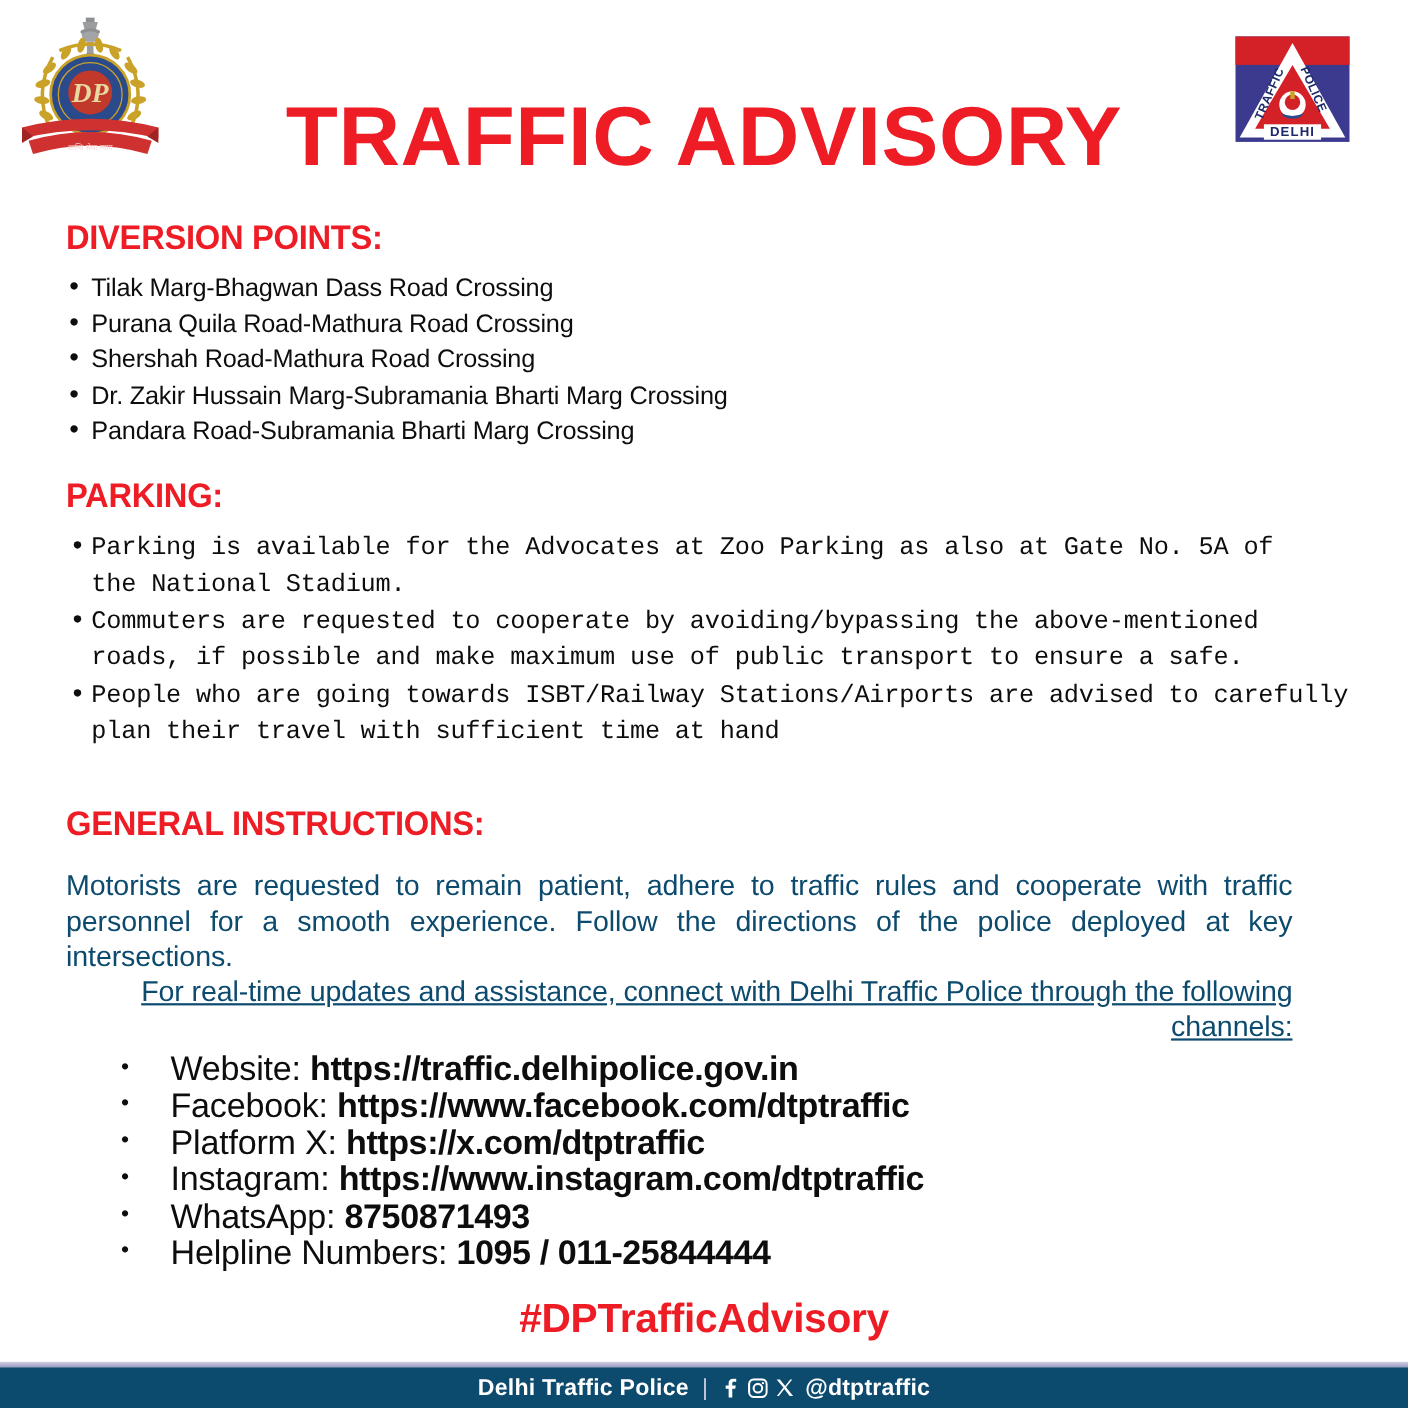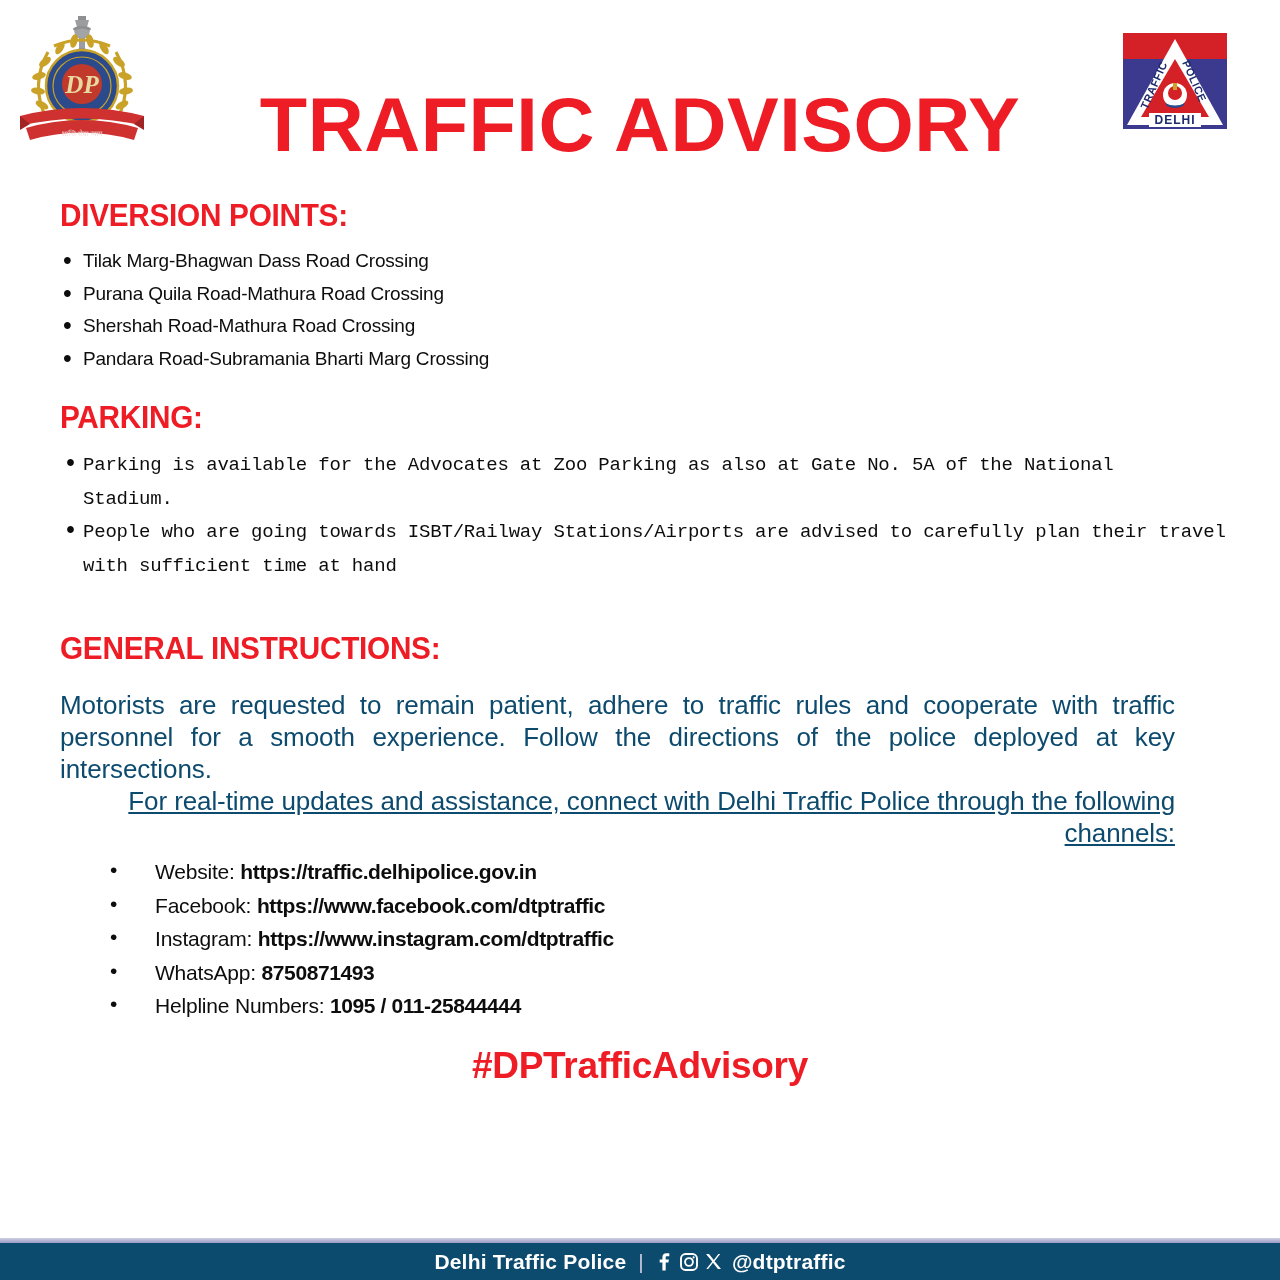--- a/index.html
+++ b/index.html
@@ -72,21 +72,21 @@
 
   .bullet-list {
     list-style: none;
     margin: 0;
     padding: 0;
   }
   .bullet-list li {
     position: relative;
     padding-left: 22px;
     color: #0d0d0d;
-    font-size: 19px;
+    font-size: 23px;
     line-height: 32.5px;
     letter-spacing: -0.2px;
   }
   .bullet-list li::before {
     content: "\2022";
     position: absolute;
     left: 2px;
     top: -1px;
     font-size: 25px;
   }
@@ -114,21 +114,21 @@
 
   .channels {
     list-style: none;
     margin: 6px 0 0 0;
     padding: 0;
   }
   .channels li {
     position: relative;
     margin-left: 110px;
     padding-left: 45px;
-    font-size: 21px;
+    font-size: 31px;
     line-height: 33.5px;
     color: #0d0d0d;
     letter-spacing: -0.2px;
     white-space: nowrap;
   }
   .channels li::before {
     content: "\2022";
     position: absolute;
     left: 0px;
     top: -2px;
@@ -283,43 +283,49 @@
   </div>
 </div>
 
 <div class="content">
 
   <div class="section-heading" id="diversion-heading">DIVERSION POINTS:</div>
   <ul class="bullet-list" id="diversion-list">
     <li>Tilak Marg-Bhagwan Dass Road Crossing</li>
     <li>Purana Quila Road-Mathura Road Crossing</li>
     <li>Shershah Road-Mathura Road Crossing</li>
+    <li>Dr. Zakir Hussain Marg-Subramania Bharti Marg Crossing</li>
     <li>Pandara Road-Subramania Bharti Marg Crossing</li>
   </ul>
 
   <div class="section-heading" id="parking-heading">PARKING:</div>
   <ul class="bullet-list" id="parking-list">
     <li style="width:1105px;">Parking is available for the Advocates at Zoo Parking as also at Gate No. 5A of the National Stadium.</li>
+    <li style="width:1130px;">Commuters are requested to cooperate by avoiding/bypassing the above-mentioned roads, if possible and make maximum use of public transport to ensure a safe.</li>
     <li style="width:1165px;">People who are going towards ISBT/Railway Stations/Airports are advised to carefully plan their travel with sufficient time at hand</li>
   </ul>
 
   <div class="section-heading" id="general-heading">GENERAL INSTRUCTIONS:</div>
 
   <div class="para-block para-justified">Motorists are requested to remain patient, adhere to traffic rules and cooperate with traffic personnel for a smooth experience. Follow the directions of the police deployed at key intersections.</div>
 
   <div class="para-block para-plain">For real-time updates and assistance, connect with Delhi Traffic Police through the following channels:</div>
 
   <ul class="channels">
     <li>
       <span>Website:</span>
       <b>https://traffic.delhipolice.gov.in</b>
     </li>
     <li>
       <span>Facebook:</span>
       <b>https://www.facebook.com/dtptraffic</b>
+    </li>
+    <li>
+      <span>Platform X:</span>
+      <b>https://x.com/dtptraffic</b>
     </li>
     <li>
       <span>Instagram:</span>
       <b>https://www.instagram.com/dtptraffic</b>
     </li>
     <li>
       <span>WhatsApp:</span>
       <b>8750871493</b>
     </li>
     <li>

